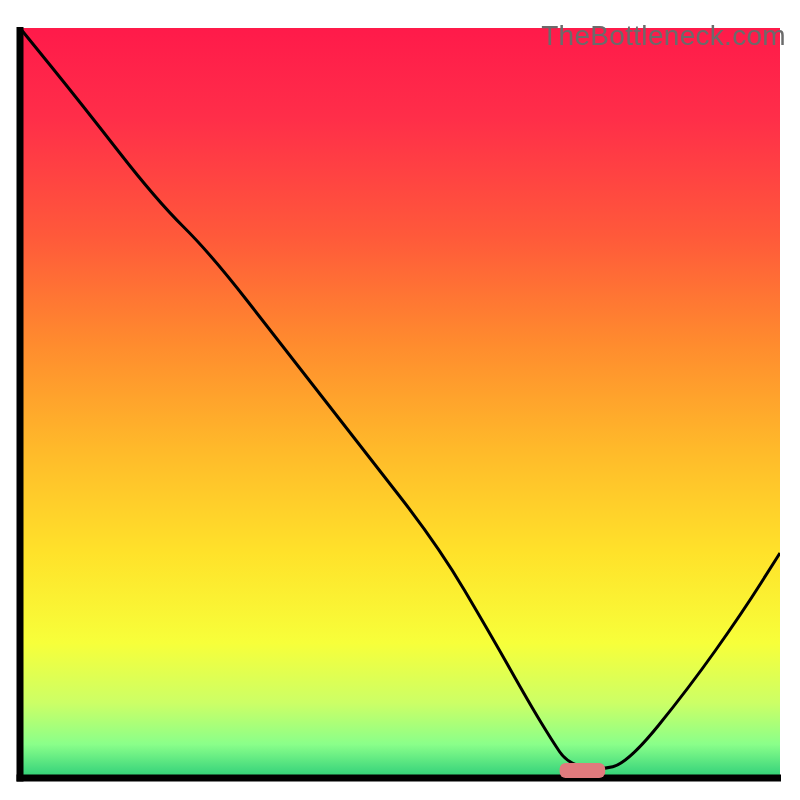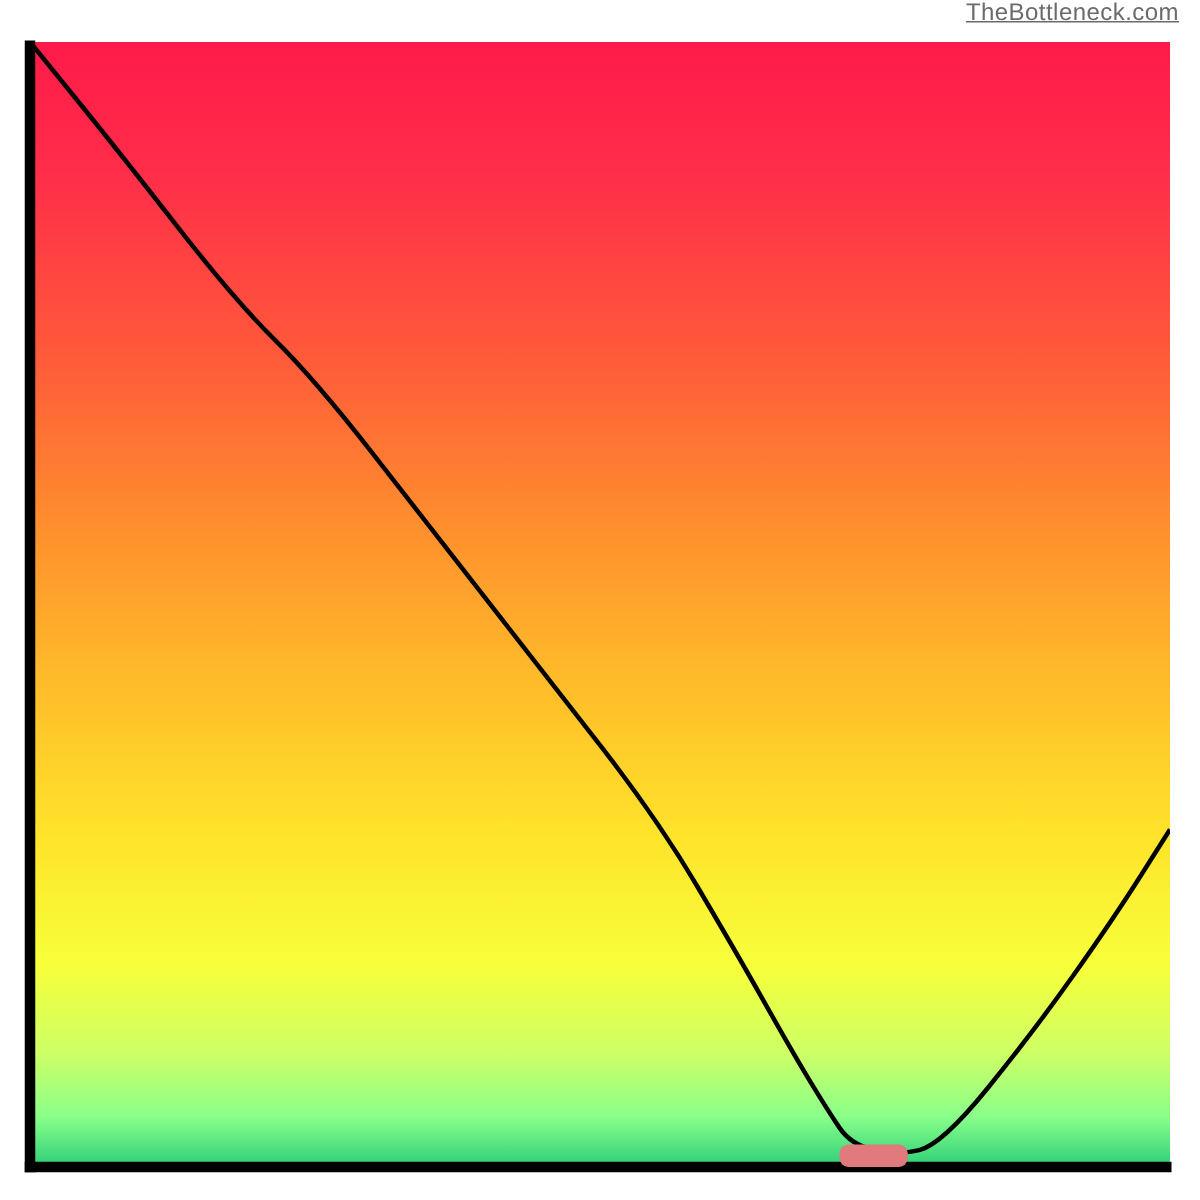--- a/index.html
+++ b/index.html
@@ -13,27 +13,26 @@
   }
   .chart-container {
     position: absolute;
     left: 0;
     top: 0;
     width: 800px;
     height: 800px;
   }
   .watermark {
     position: absolute;
-    top: 0;
+    top: 20px;
     right: 14px;
-    font-size: 16px;
+    font-size: 28px;
     font-weight: 500;
     color: #6b6b6b;
     letter-spacing: 0.3px;
-    text-decoration: underline;
   }
   svg {
     display: block;
   }
 </style>
 </head>
 <body>
 
 <div class="chart-container">
   <svg id="chart-svg" width="800" height="800" viewBox="0 0 800 800">

